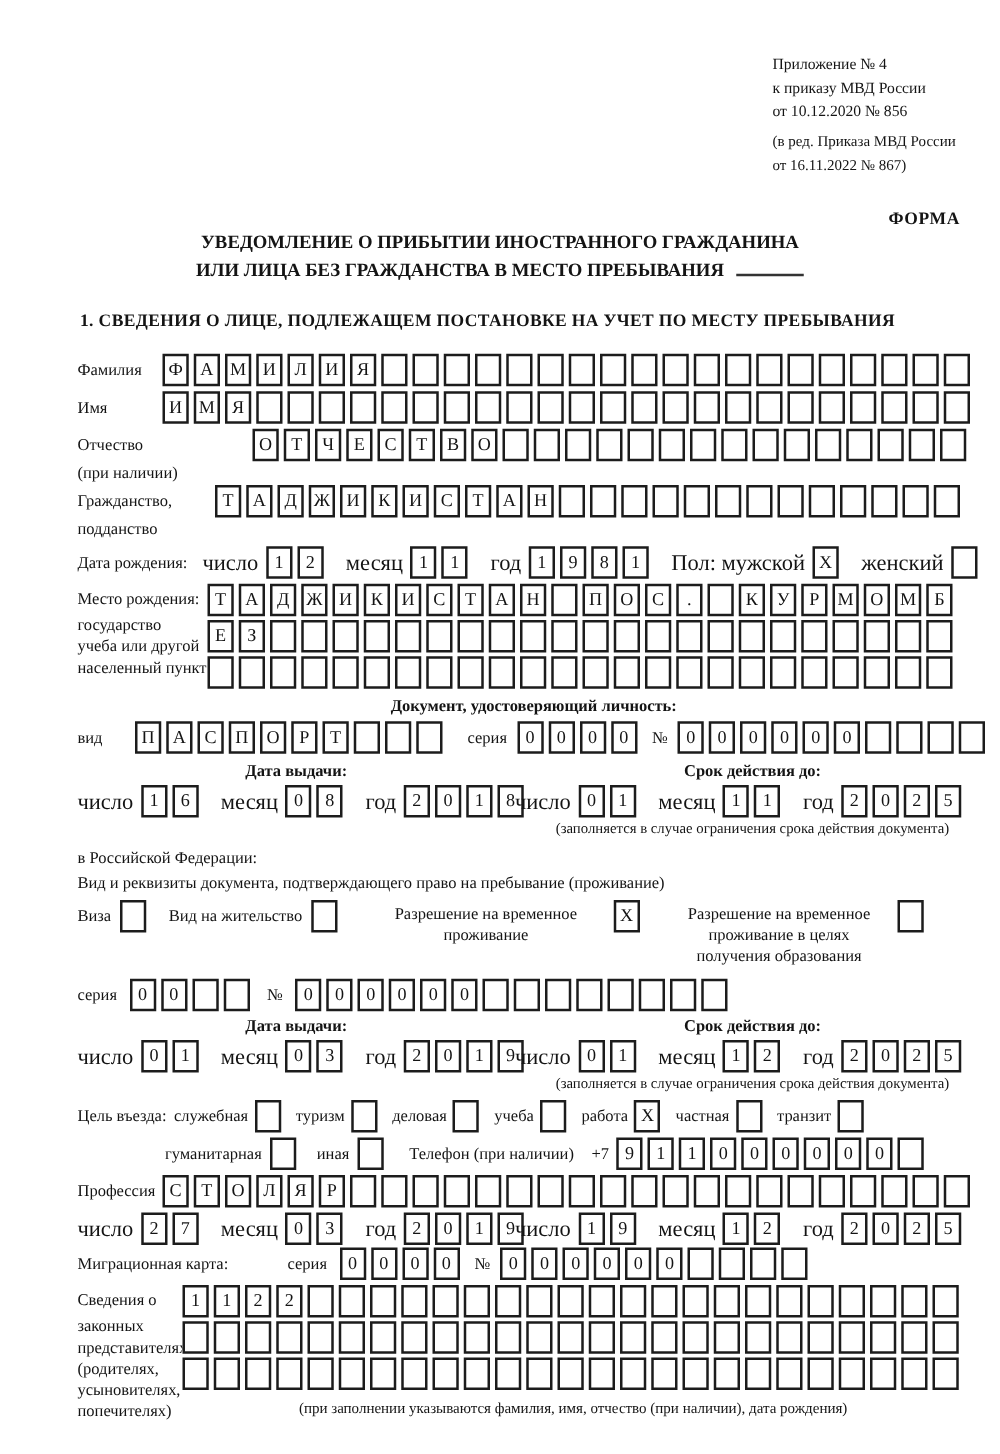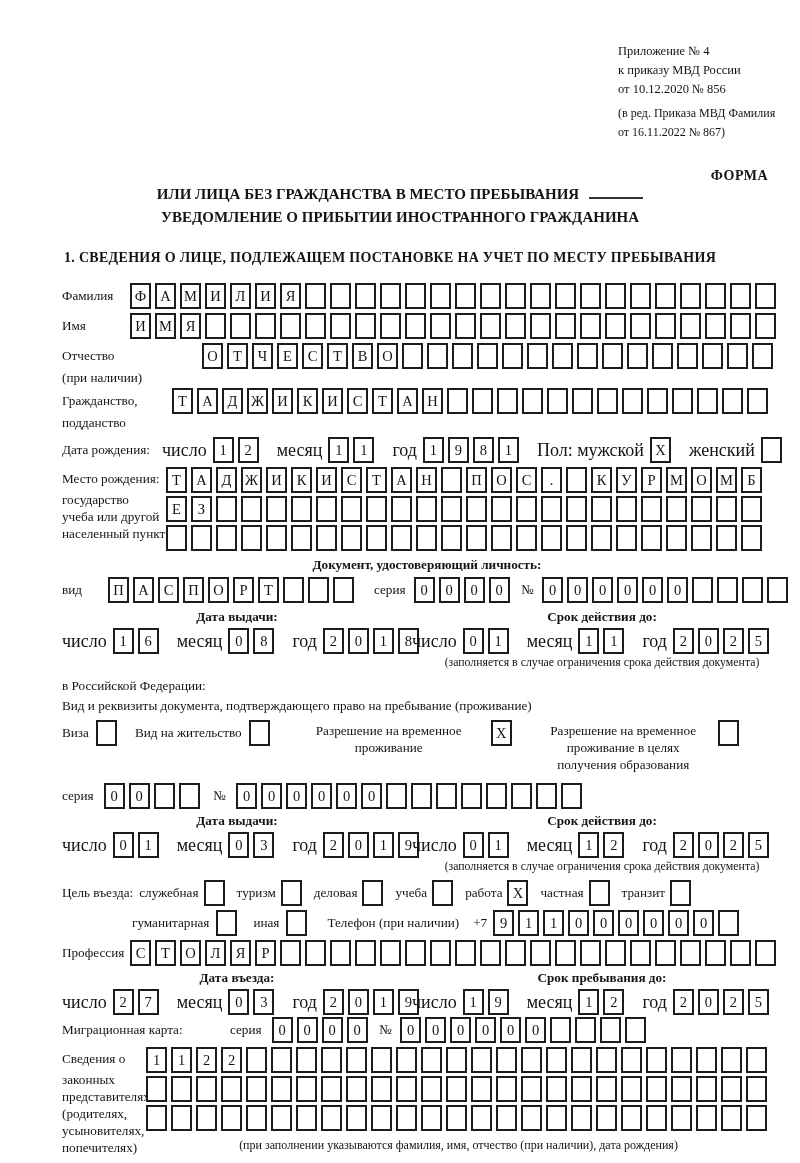--- a/index.html
+++ b/index.html
@@ -55,30 +55,30 @@
 </head>
 <body>
 
 <div class="page">
 
   <div class="hdr">
     <div>Приложение № 4</div>
     <div>к приказу МВД России</div>
     <div>от 10.12.2020 № 856</div>
     <div class="gap"></div>
-    <div class="edline">(в ред. Приказа МВД Фамилия</div>
+    <div class="edline">(в ред. Приказа МВД России</div>
     <div class="edline">от 16.11.2022 № 867)</div>
     <div class="forma">ФОРМА</div>
   </div>
 
   <div class="title">
+    <div>УВЕДОМЛЕНИЕ О ПРИБЫТИИ ИНОСТРАННОГО ГРАЖДАНИНА</div>
     <div>
       <span>ИЛИ ЛИЦА БЕЗ ГРАЖДАНСТВА В МЕСТО ПРЕБЫВАНИЯ</span><span class="blank-line"></span>
     </div>
-    <div>УВЕДОМЛЕНИЕ О ПРИБЫТИИ ИНОСТРАННОГО ГРАЖДАНИНА</div>
   </div>
 
   <div class="sec1">1. СВЕДЕНИЯ О ЛИЦЕ, ПОДЛЕЖАЩЕМ ПОСТАНОВКЕ НА УЧЕТ ПО МЕСТУ ПРЕБЫВАНИЯ</div>
 
   <div class="content">
 
     <div class="row mb4">
       <div class="lbl" style="width:68px">Фамилия</div>
       <div class="cells">
           <span class="cell">Ф</span>
@@ -658,24 +658,20 @@
           <span class="cell"></span>
           <span class="cell"></span>
           <span class="cell"></span>
           <span class="cell"></span>
           <span class="cell"></span>
         </div>
     </div>
 
     <div class="mb2">
       <div class="dates">
-        <div class="dcol-l dhead">Дата въезда:</div>
-        <div class="dcol-r dhead">Срок пребывания до:</div>
-      </div>
-      <div class="dates">
         <div class="dcol-l row" style="align-items:center">
           <div class="dg">
               <span class="t">число</span>
               <span class="cells">
                 <span class="cell">2</span>
                 <span class="cell">7</span>
               </span>
             </div>
           <div class="dg">
               <span class="t">месяц</span>

